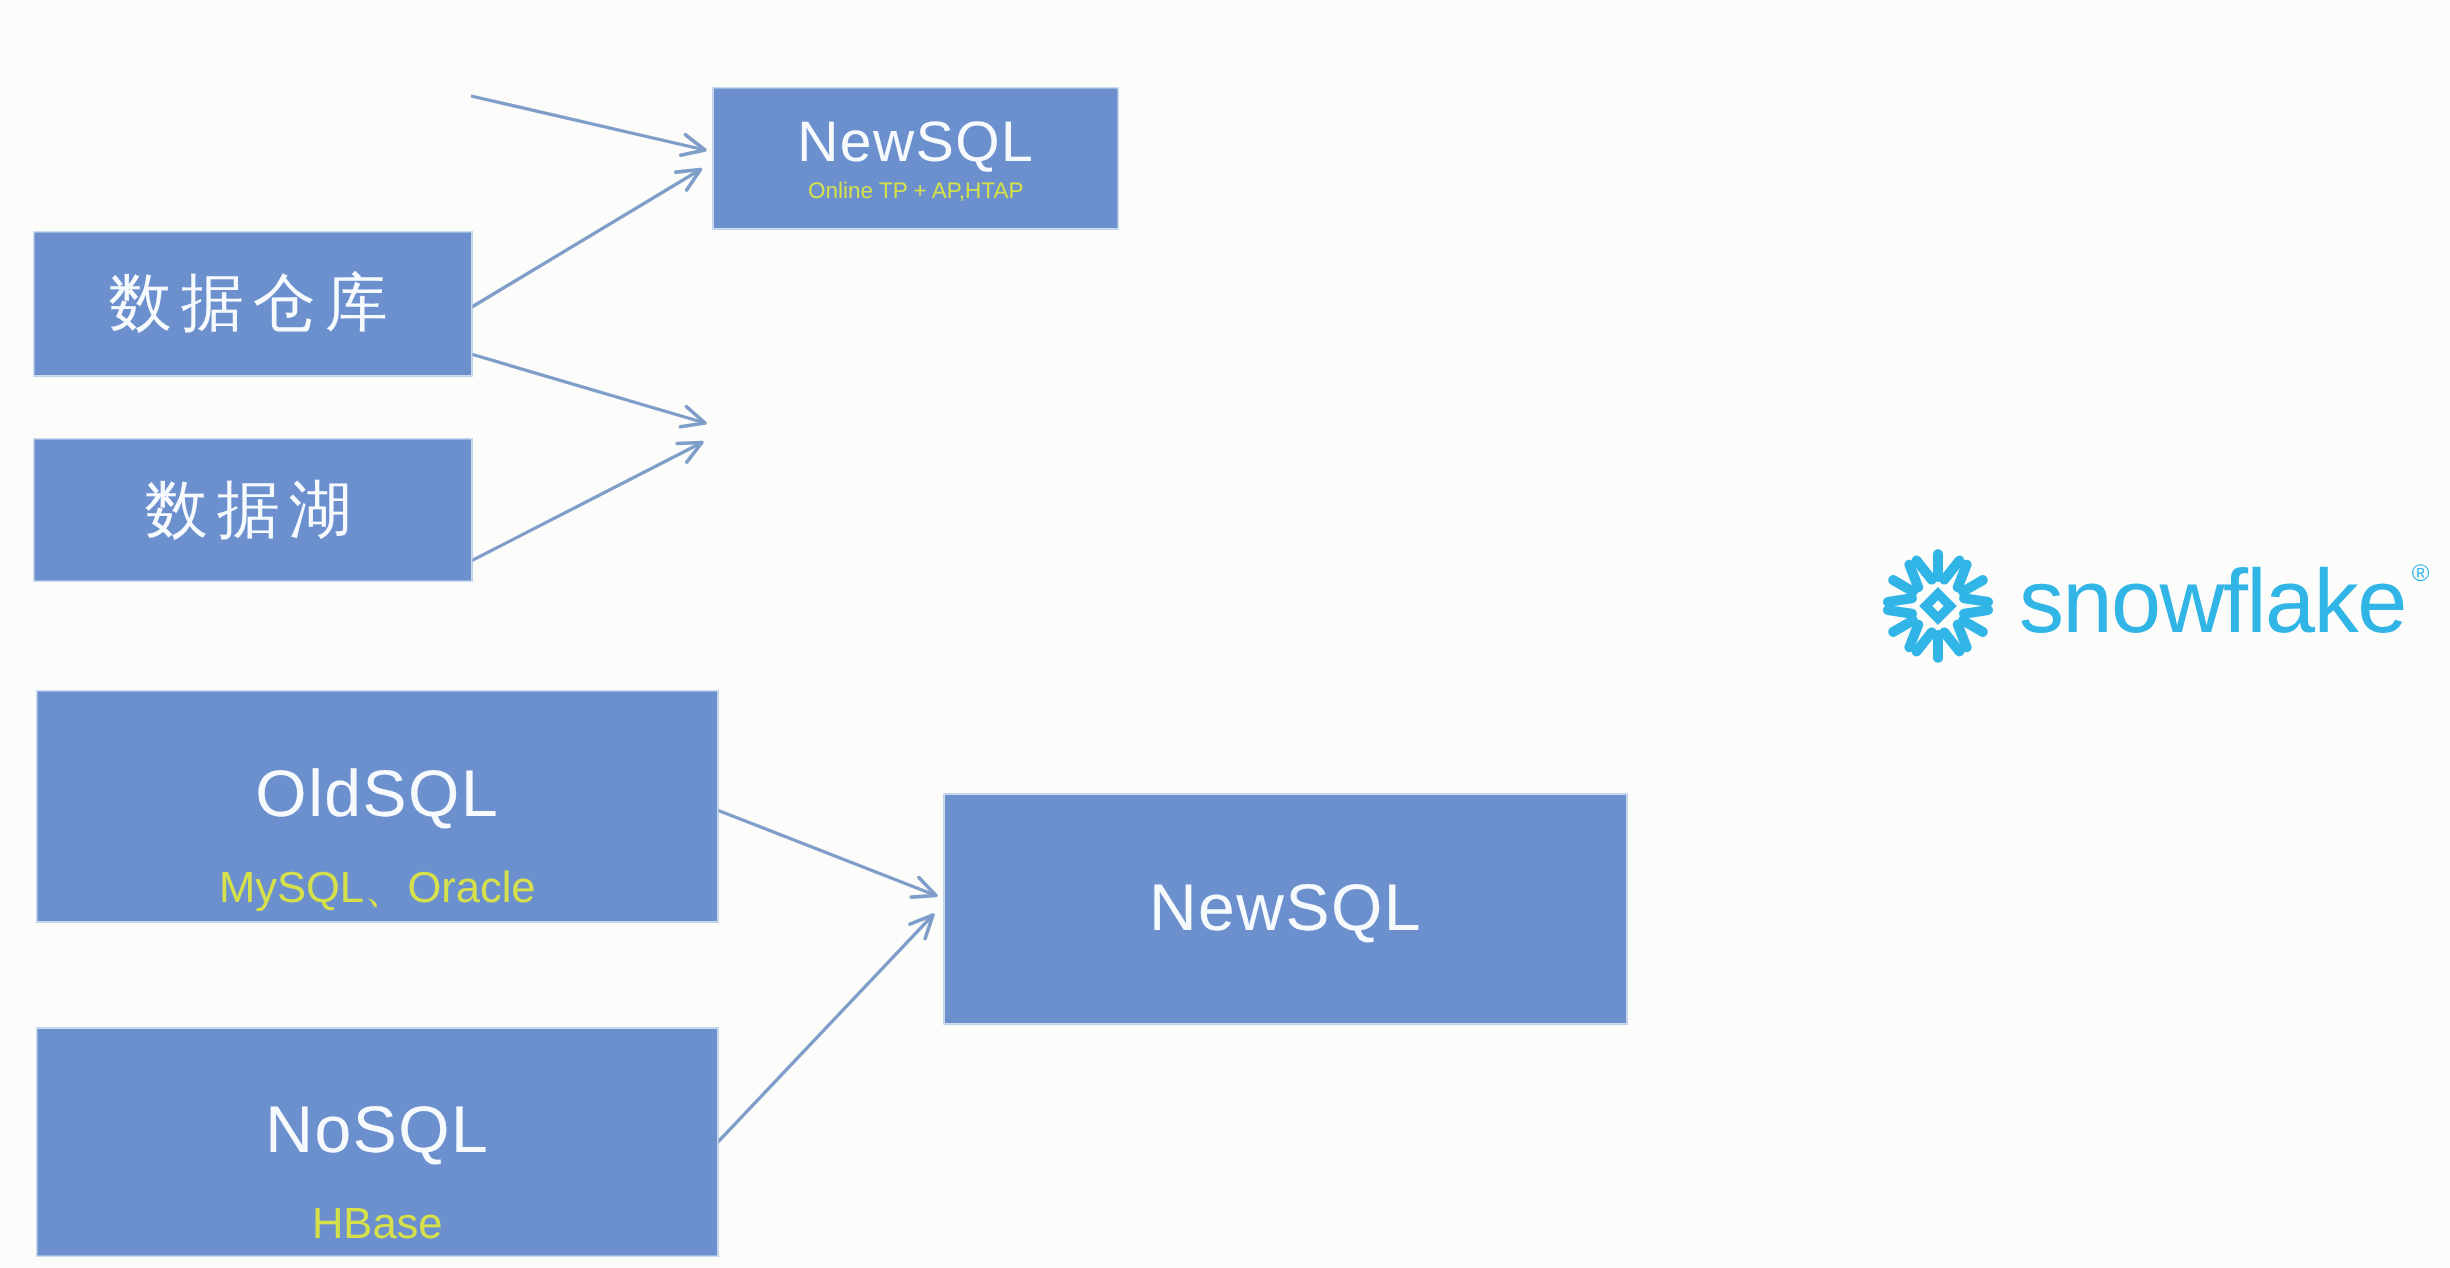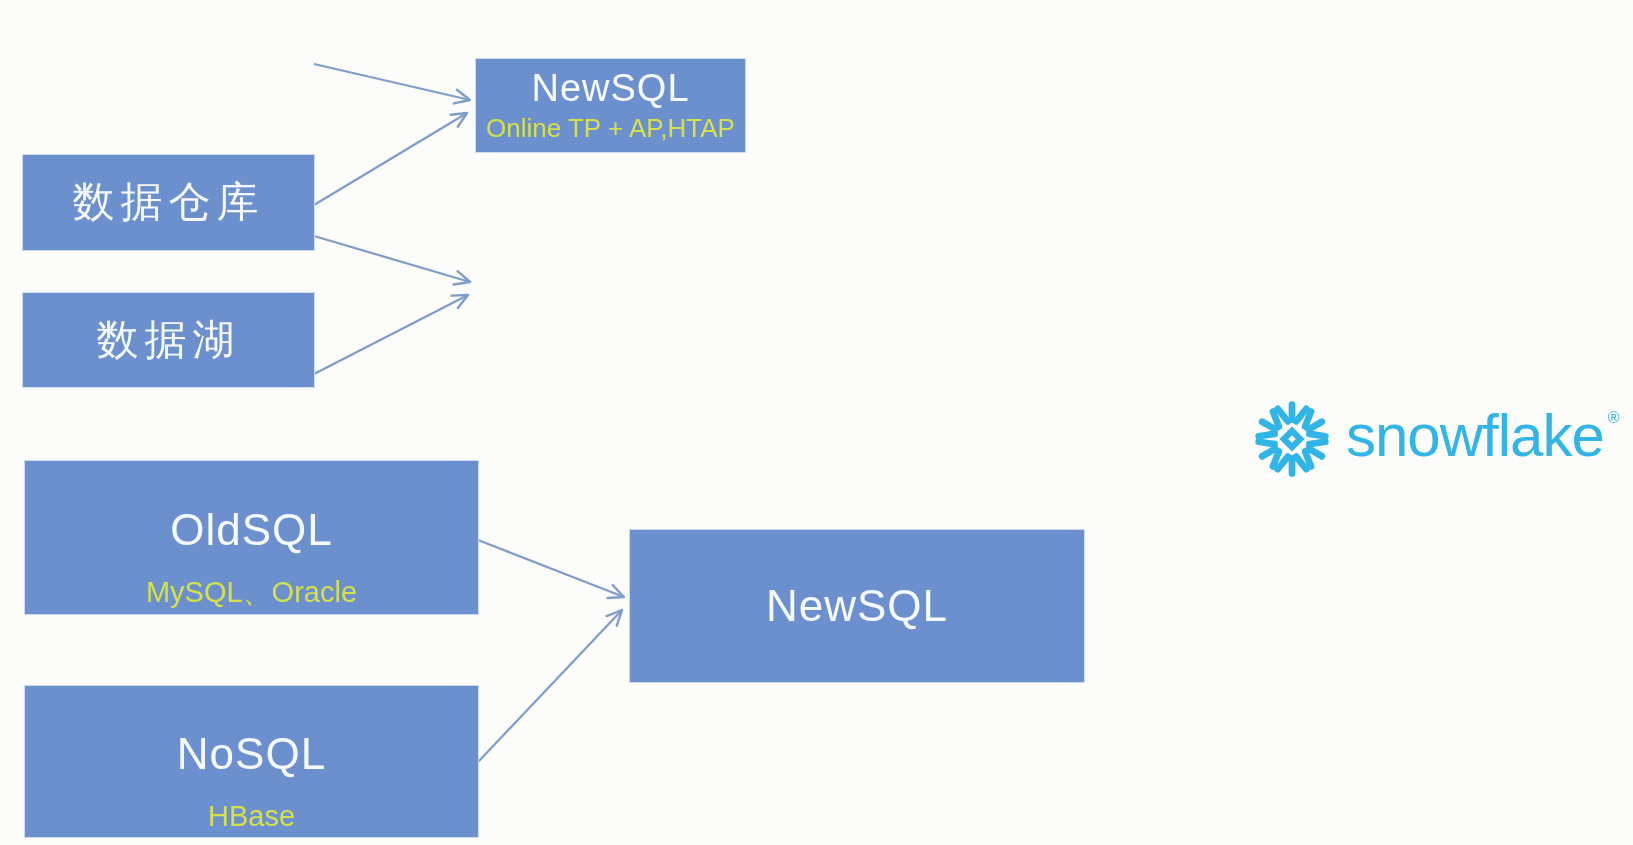--- a/index.html
+++ b/index.html
@@ -43,37 +43,36 @@
   #node-db   { left: 22px;  top: 22px;  width: 293px; height: 92px; }
   #node-dw   { left: 22px;  top: 154px; width: 293px; height: 97px; }
   #node-lake { left: 22px;  top: 292px; width: 293px; height: 96px; }
   #node-db .title, #node-dw .title, #node-lake .title {
     font-size: 42px; letter-spacing: 6px;
   }
   
   #node-newsql-top { left: 475px; top: 58px;  width: 271px; height: 95px; }
   #node-newdw      { left: 475px; top: 253px; width: 271px; height: 94px; }
   #node-newsql-top .title, #node-newdw .title { font-size: 38px; }
-  #node-newsql-top .subtitle, #node-newdw .subtitle { font-size: 26px; margin-top: 2px; }
+  #node-newsql-top .subtitle, #node-newdw .subtitle { font-size: 15px; margin-top: 2px; }
   
   #node-oldsql { left: 24px;  top: 460px; width: 455px; height: 155px; }
   #node-nosql  { left: 24px;  top: 685px; width: 455px; height: 153px; }
   #node-oldsql .title, #node-nosql .title { font-size: 44px; margin-top: 40px; }
   #node-oldsql .subtitle, #node-nosql .subtitle { font-size: 29px; margin-top: 20px; }
   #node-newsql-big { left: 629px; top: 529px; width: 456px; height: 154px; }
   #node-newsql-big .title { font-size: 44px; }
   
   .logo {
     position: absolute;
     left: 1250px; top: 362px;
     display: flex;
     align-items: center;
     gap: 12px;
     z-index: 2;
-    margin-top: 35px;
   }
   .logo .wordmark {
     color: #30b5e6;
     font-size: 60px;
     letter-spacing: -1px;
     line-height: 1;
     padding-bottom: 6px;
   }
   .logo .regmark {
     color: #30b5e6;

